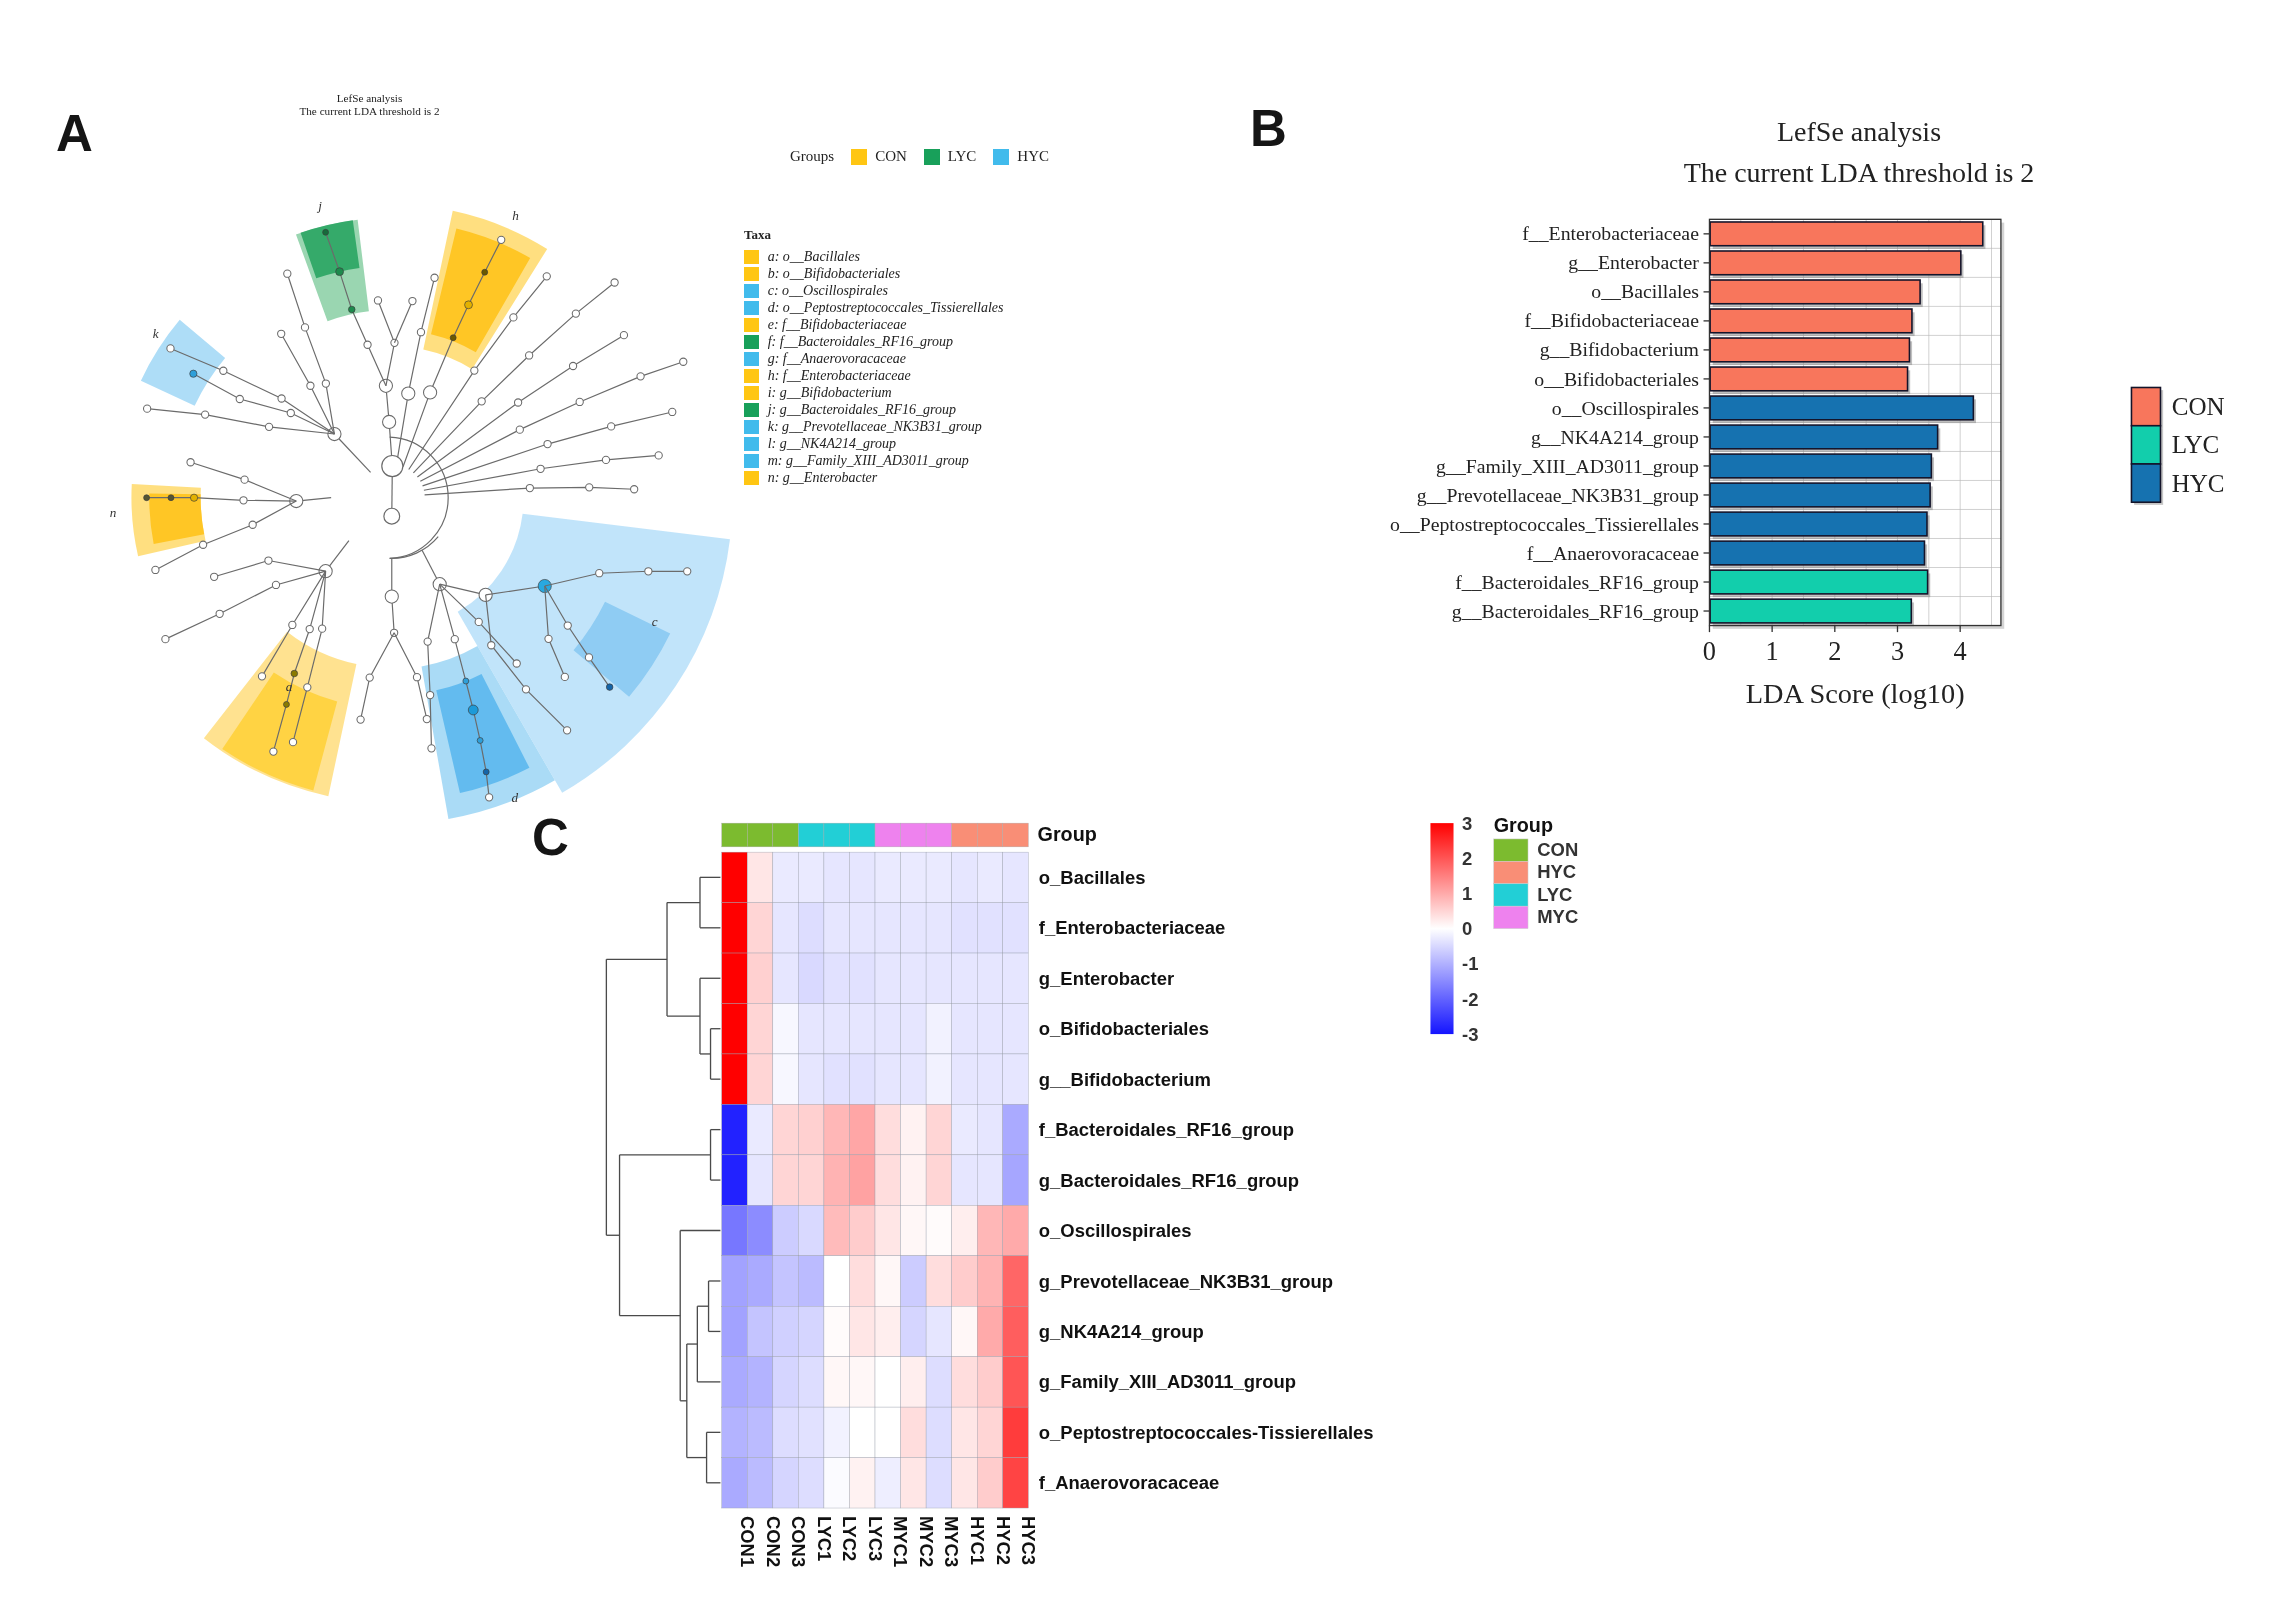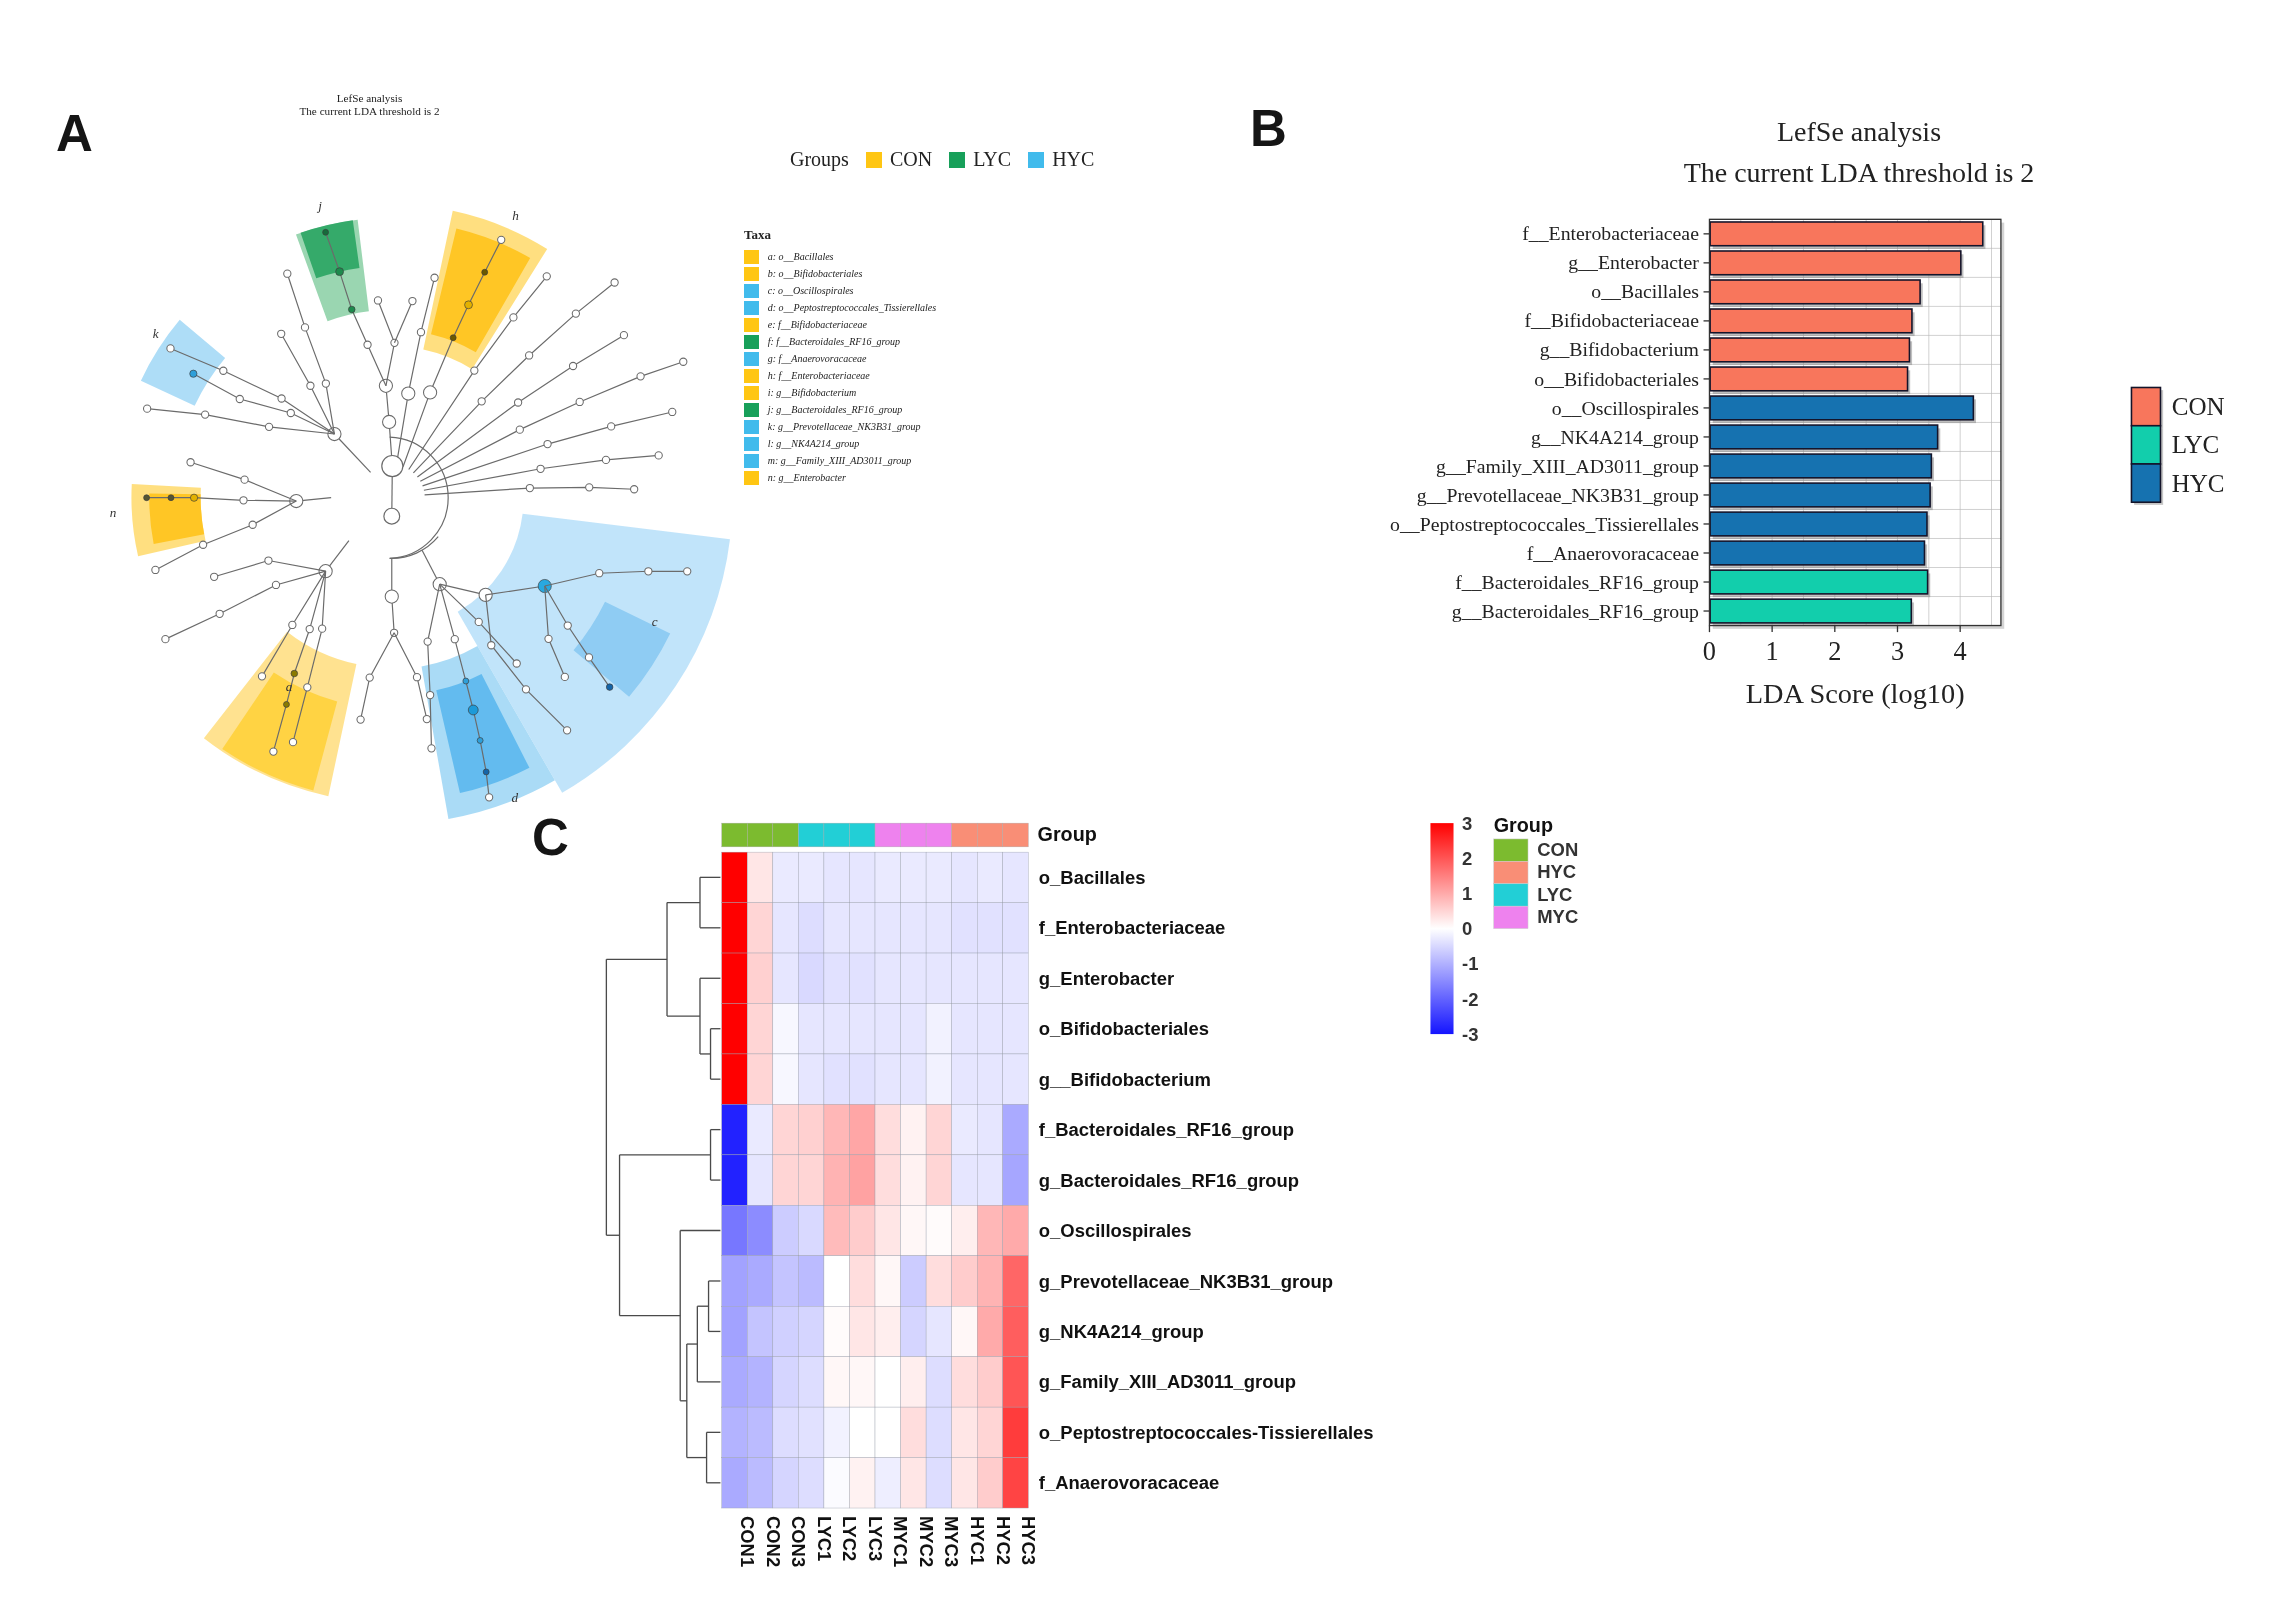--- a/index.html
+++ b/index.html
@@ -3,28 +3,28 @@
 <meta charset="utf-8">
 <style>
   html,body{margin:0;padding:0;background:#ffffff;}
   .page{position:relative;width:2295px;height:1619px;background:#ffffff;overflow:hidden;
         font-family:"Liberation Sans", sans-serif;color:#111;}
   .panel-label{position:absolute;font-size:51px;font-weight:600;color:#151515;
         font-family:"Liberation Sans", sans-serif;}
   .clad-title{position:absolute;left:218px;top:92px;width:303px;text-align:center;
         font-family:"Liberation Serif", serif;font-size:11.2px;line-height:13px;color:#222;}
   .groups-legend{position:absolute;left:790px;top:148px;display:flex;align-items:center;gap:17px;
-        font-family:"Liberation Serif", serif;font-size:20px;color:#222;}
+        font-family:"Liberation Serif", serif;font-size:15px;color:#222;}
   .groups-legend .item{display:flex;align-items:center;gap:8px;}
   .swatch{display:inline-block;}
   .taxa-legend{position:absolute;left:744px;top:227px;font-family:"Liberation Serif", serif;color:#222;}
   .taxa-legend .title{font-weight:bold;font-size:13px;margin-bottom:5.3px;}
   .taxa-row{display:flex;align-items:center;height:17px;}
   .taxa-row .sq{width:14.5px;height:14.5px;margin-right:9.2px;flex:0 0 auto;}
-  .taxa-row .txt{font-style:italic;font-size:10px;white-space:nowrap;}
+  .taxa-row .txt{font-style:italic;font-size:14px;white-space:nowrap;}
   .lda-title{position:absolute;left:1602px;top:116px;width:514px;text-align:center;
         font-family:"Liberation Serif", serif;font-size:28px;color:#222;}
   .lda-subtitle{position:absolute;left:1569px;top:157px;width:580px;text-align:center;
         font-family:"Liberation Serif", serif;font-size:28px;color:#222;}
   svg{position:absolute;}
 </style>
 </head>
 <body>
 
 <div class="page">

